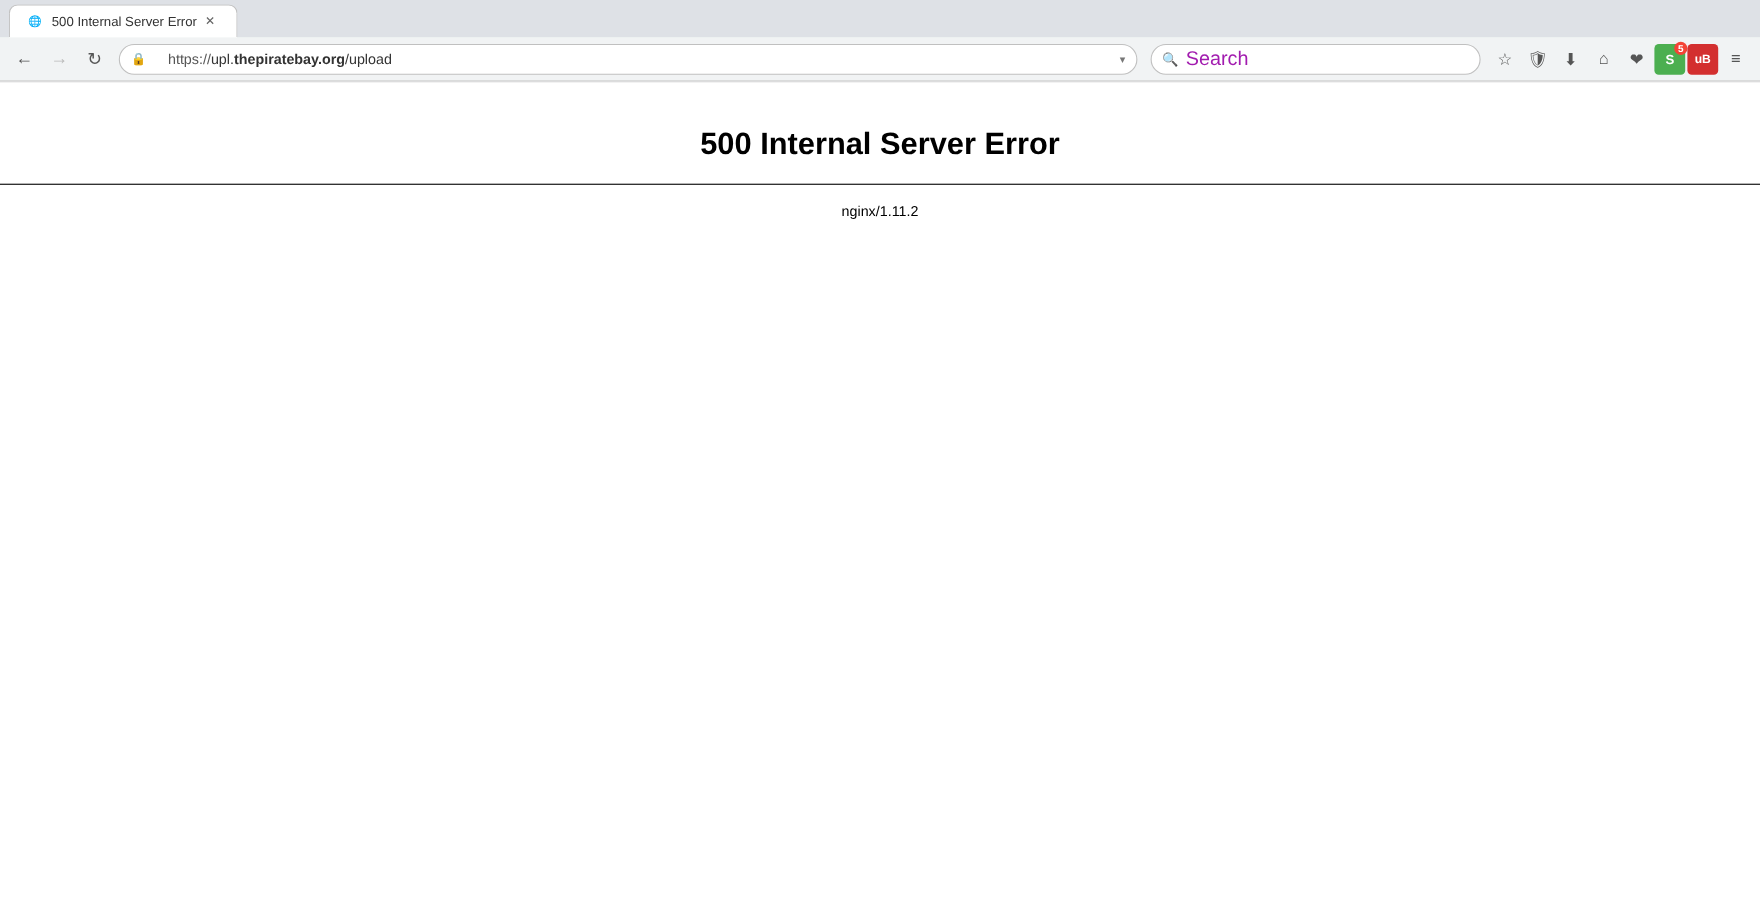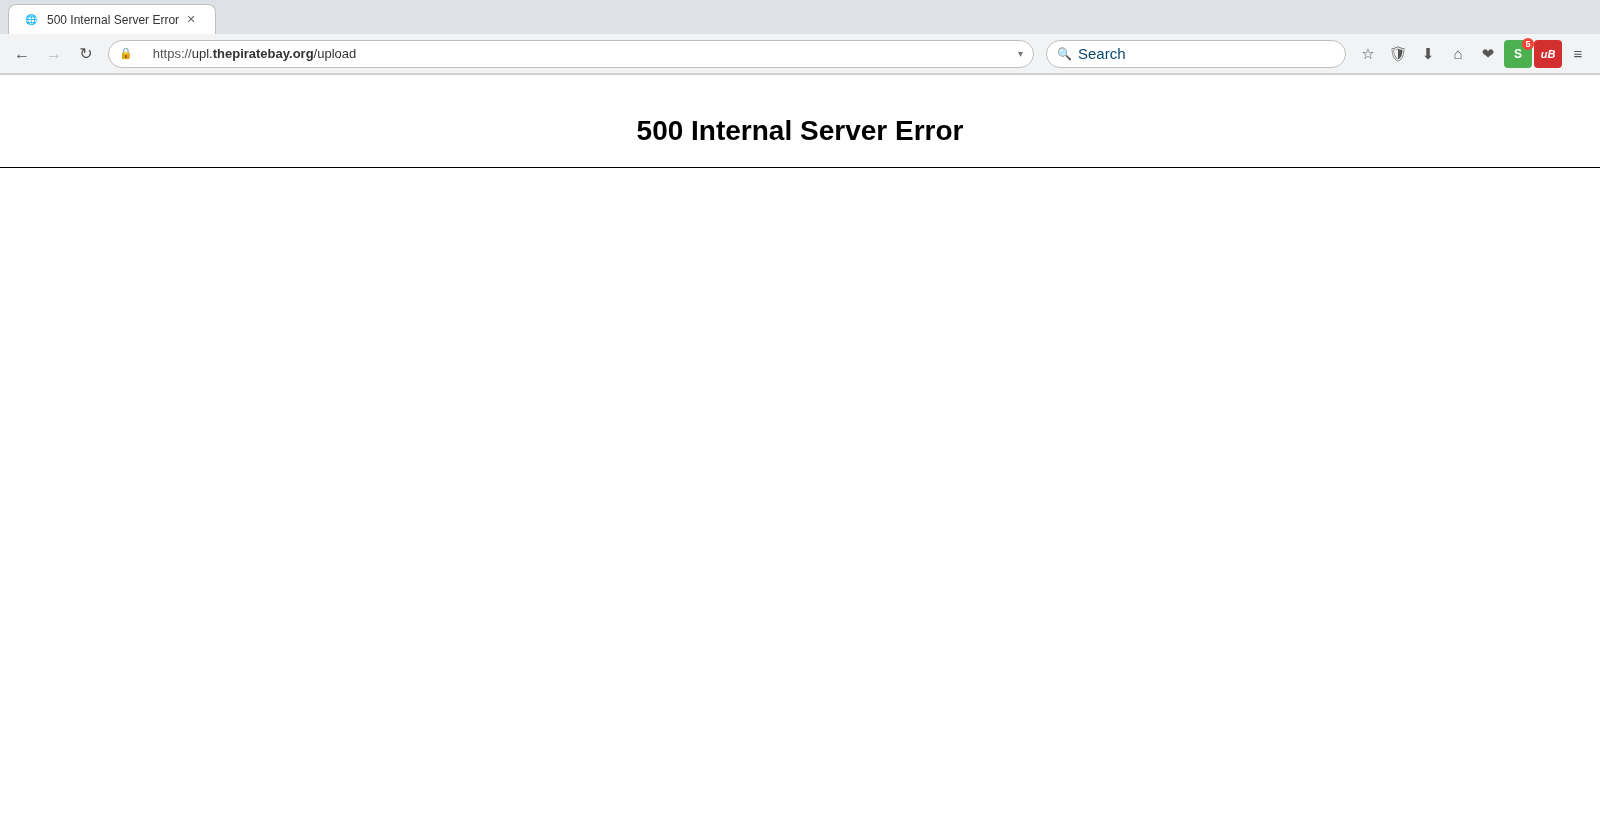--- a/index.html
+++ b/index.html
@@ -162,22 +162,22 @@
       margin: 0 4px;
     }
 
     .search-icon-nav {
       font-size: 12px;
       color: #777;
       margin-right: 6px;
     }
 
     .search-placeholder {
-      font-size: 15px;
-      color: #0c4a6e;
+      font-size: 18px;
+      color: #a21caf;
     }
 
     .toolbar-right {
       display: flex;
       align-items: center;
       gap: 2px;
     }
 
     .toolbar-btn {
       width: 28px;
@@ -226,21 +226,20 @@
       display: flex;
       align-items: center;
       justify-content: center;
     }
 
     .ext-ublock {
       background: #d32f2f;
       color: white;
       font-size: 11px;
       border-radius: 4px;
-      font-style: italic;
     }
 
     
     .page-content {
       width: 100%;
       height: calc(829px - 74px);
       background: #ffffff;
       display: flex;
       flex-direction: column;
       align-items: center;
@@ -335,14 +334,15 @@
         <span>≡</span>
       </button>
     </div>
   </div>
 </div>
 
 <div class="page-content">
   <div class="error-container">
     <h1 class="error-title">500 Internal Server Error</h1>
     <div class="divider"></div>
+    <p class="error-server">nginx/1.11.2</p>
   </div>
 </div>
 
 </body></html>

